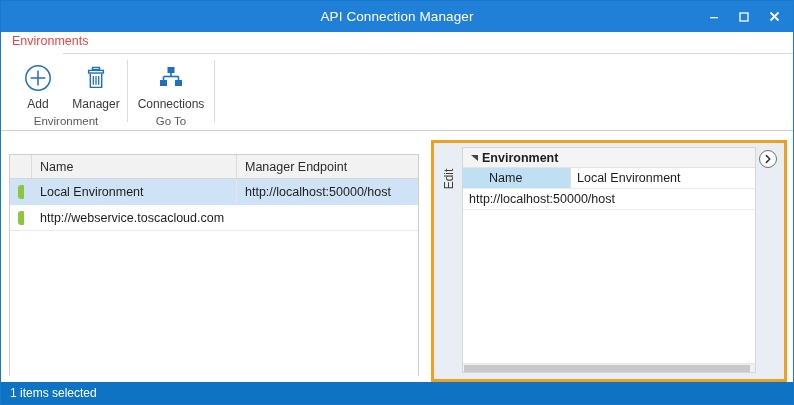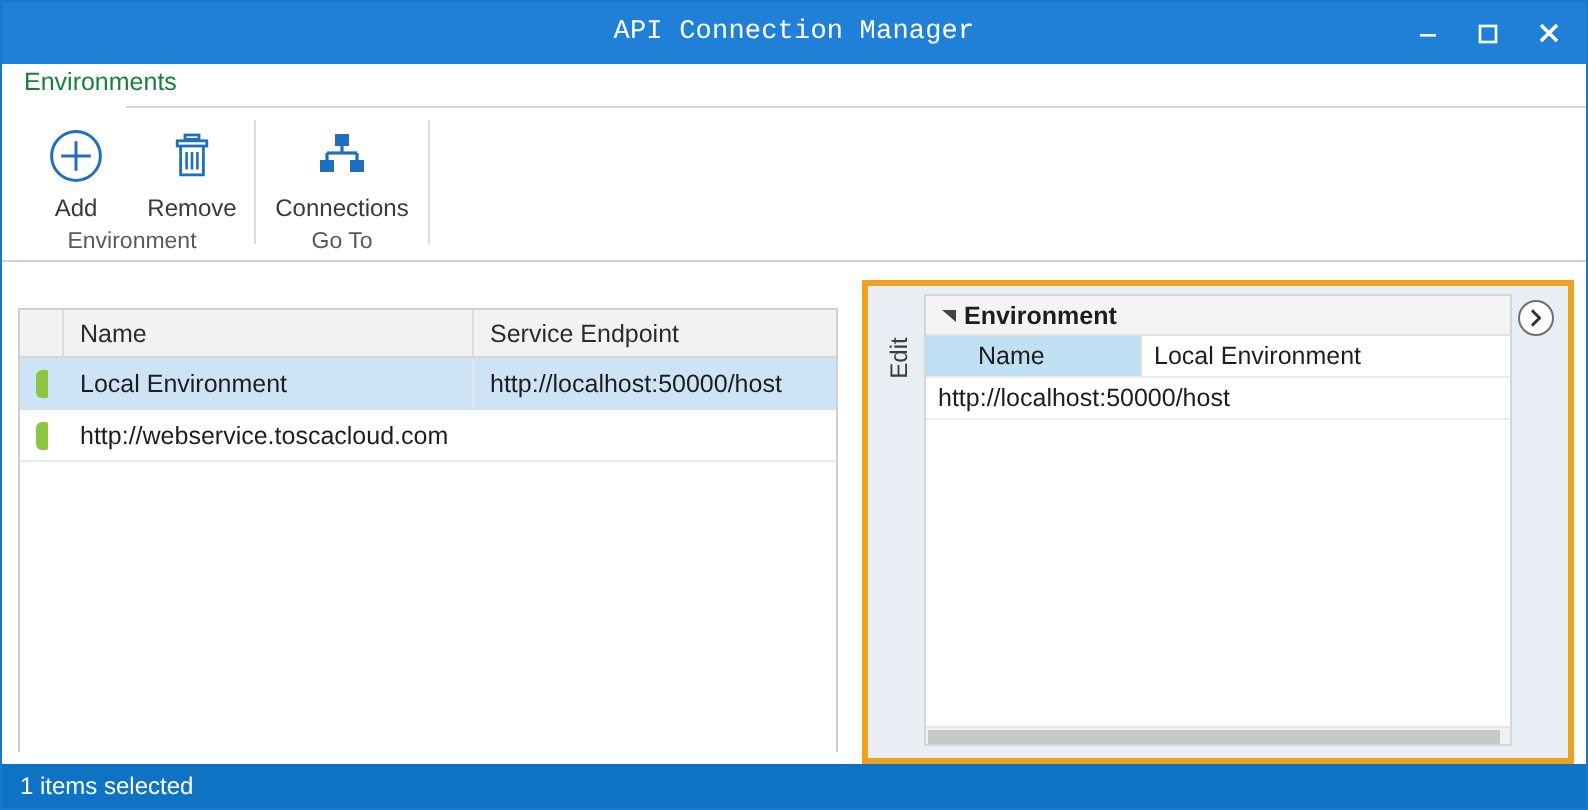--- a/index.html
+++ b/index.html
@@ -23,21 +23,20 @@
   .titlebar {
     position: absolute; left: 0; top: 0;
     width: 792px; height: 31px;
     background: #2080d8;
     display: flex; align-items: center; justify-content: center;
   }
   .titlebar-text {
     color: #ffffff;
     font-size: 13.5px;
     letter-spacing: .1px;
-    font-family: Liberation Mono, monospace;
   }
   .wincontrols {
     position: absolute; right: 4px; top: 0;
     height: 31px; display: flex; align-items: center;
   }
   .wbtn {
     width: 30px; height: 29px;
     display: flex; align-items: center; justify-content: center;
     color: #ffffff;
   }
@@ -49,21 +48,21 @@
     width: 792px; height: 100px;
     background: #ffffff;
   }
   .ribbon-tabstrip {
     position: absolute; left: 0; top: 0;
     width: 792px; height: 22px;
   }
   .ribbon-tab {
     position: absolute; left: 7px; top: 2px;
     font-size: 12.5px;
-    color: #15803d;
+    color: #ef4444;
     padding: 0 4px;
   }
   .tabstrip-line {
     position: absolute; left: 62px; top: 21px;
     width: 730px; height: 1px;
     background: #d6d6d6;
   }
   .ribbon-body {
     position: absolute; left: 0; top: 22px;
     width: 792px; height: 77px;
@@ -295,21 +294,21 @@
           </div>
           <div class="rbtn">
             <div class="rbtn-icon">
               <svg width="30" height="30" viewBox="0 0 30 30" aria-hidden="true">
                 <rect x="11.5" y="4.5" width="7" height="2.2" fill="none" stroke="#1f6fc0" stroke-width="1.4"></rect>
                 <rect x="7.6" y="7.4" width="14.8" height="2.6" fill="none" stroke="#1f6fc0" stroke-width="1.4"></rect>
                 <path d="M9.3 10.4 L9.3 24.4 L20.7 24.4 L20.7 10.4" fill="none" stroke="#1f6fc0" stroke-width="1.4"></path>
                 <path d="M12.3 13 L12.3 21.8 M15 13 L15 21.8 M17.7 13 L17.7 21.8" stroke="#1f6fc0" stroke-width="1.3"></path>
               </svg>
             </div>
-            <div class="rbtn-label">Remove</div>
+            <div class="rbtn-label">Manager</div>
           </div>
         </div>
         <div class="rgroup-label">Environment</div>
       </div>
 
       <div class="rsep" style="left:126px;"></div>
 
       <div class="rgroup" style="left:127px; width:86px;">
         <div class="rgroup-items" style="left:0px;">
           <div class="rbtn wide">
@@ -332,21 +331,21 @@
       <div class="rsep" style="left:213px;"></div>
     </div>
   </div>
 
   <div class="content">
 
     <div class="grid">
       <div class="grid-head">
         <div class="gh-ind"></div>
         <div class="gh-cell gh-name">Name</div>
-        <div class="gh-cell gh-ep">Service Endpoint</div>
+        <div class="gh-cell gh-ep">Manager Endpoint</div>
       </div>
 
       <div class="grow selected">
         <div class="gr-ind">
           <div class="leaf"></div>
         </div>
         <div class="gr-cell gr-name">Local Environment</div>
         <div class="gr-cell gr-ep">http://localhost:50000/host</div>
       </div>
 

